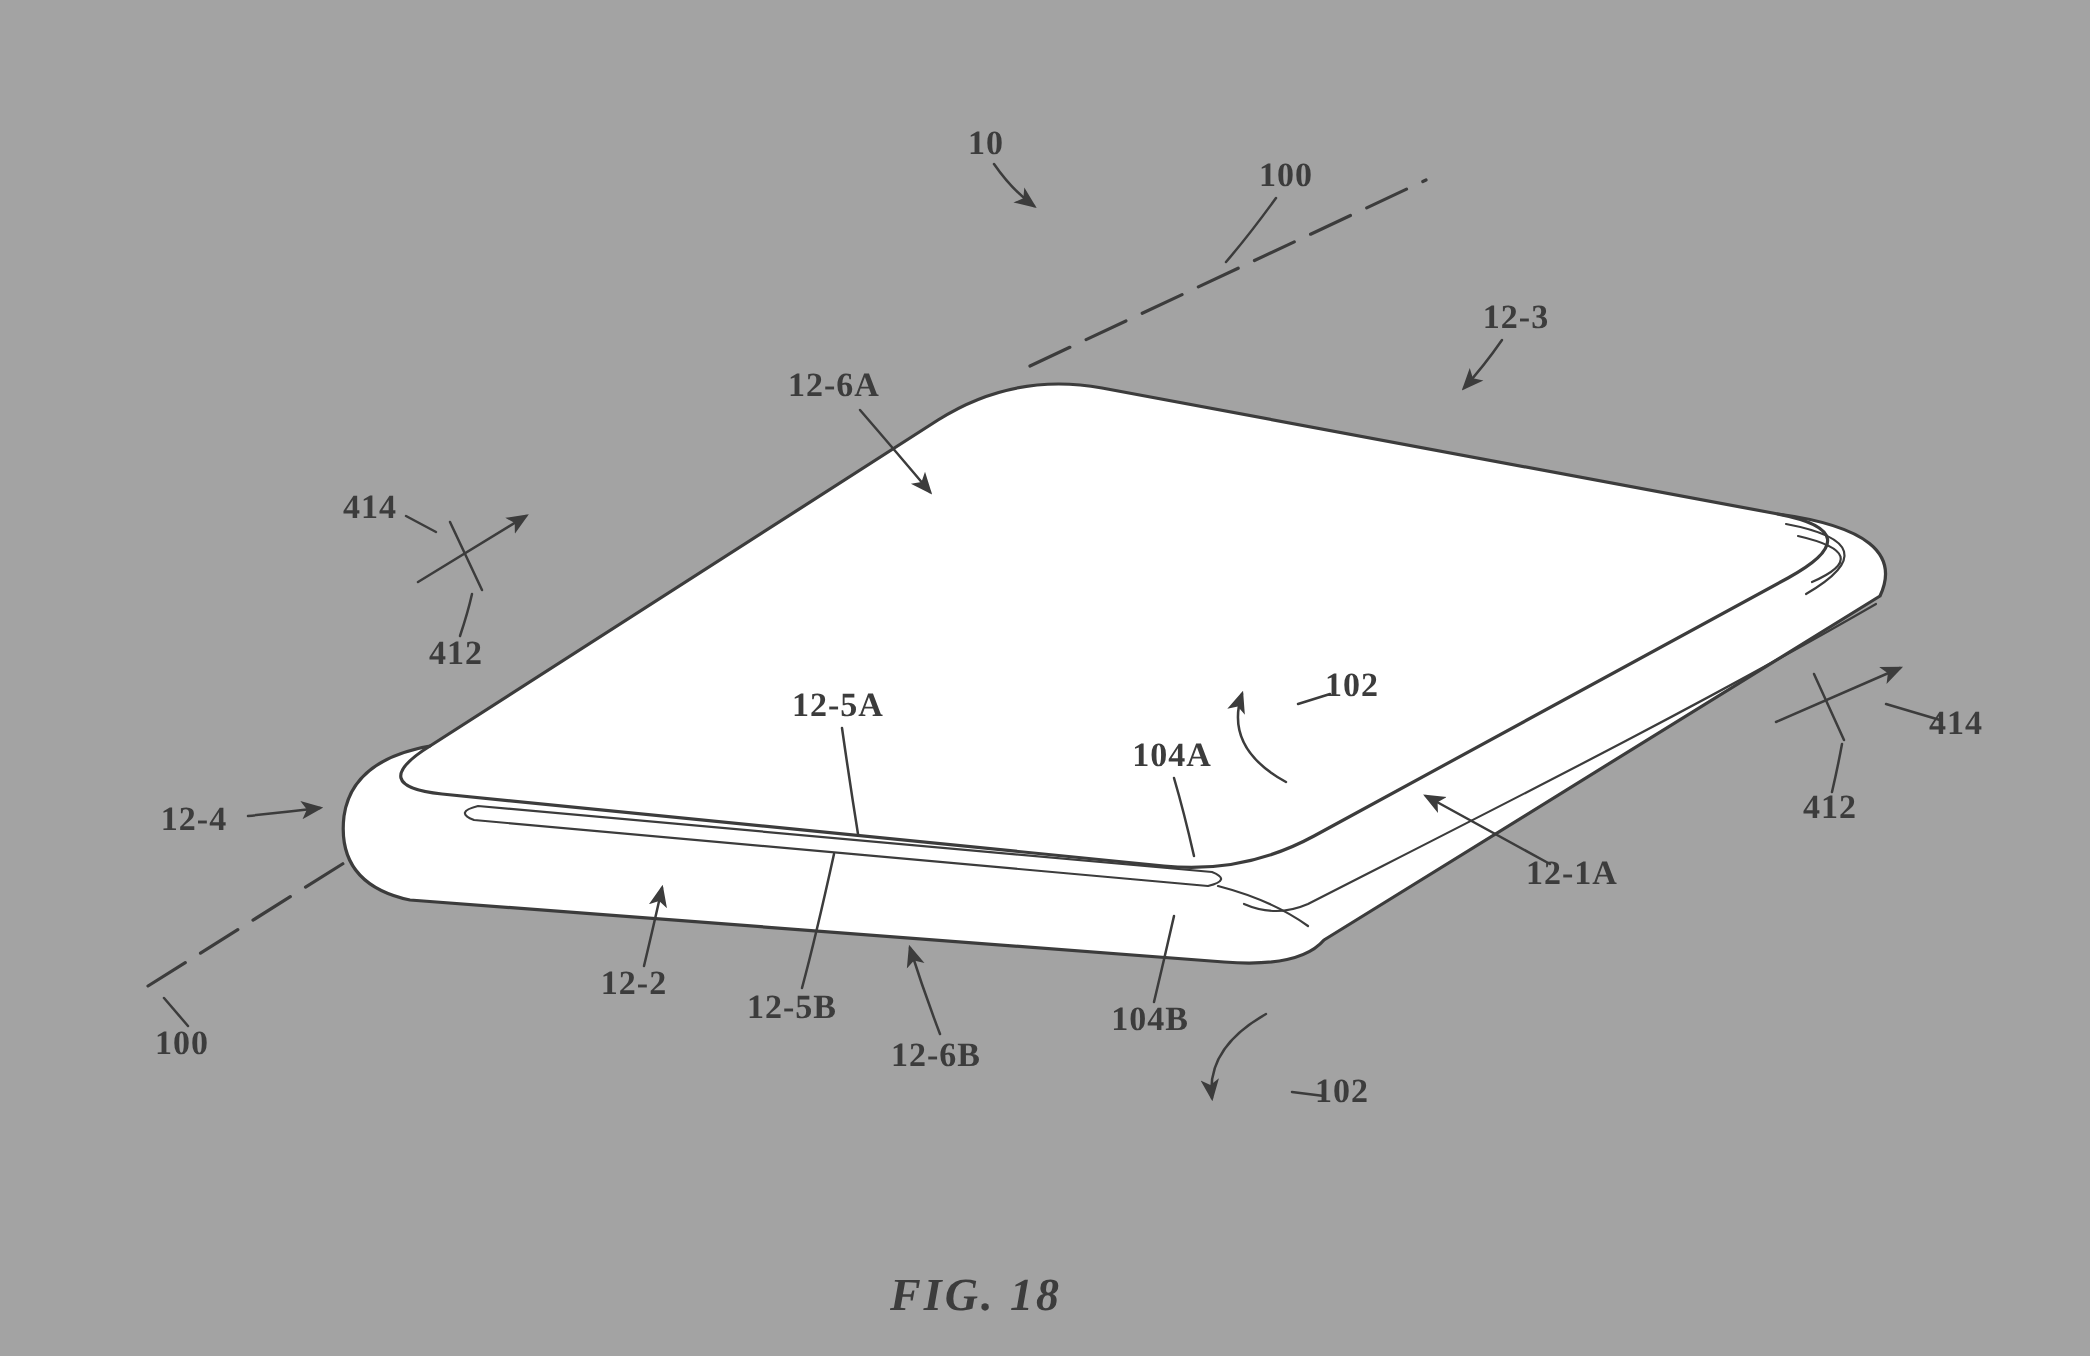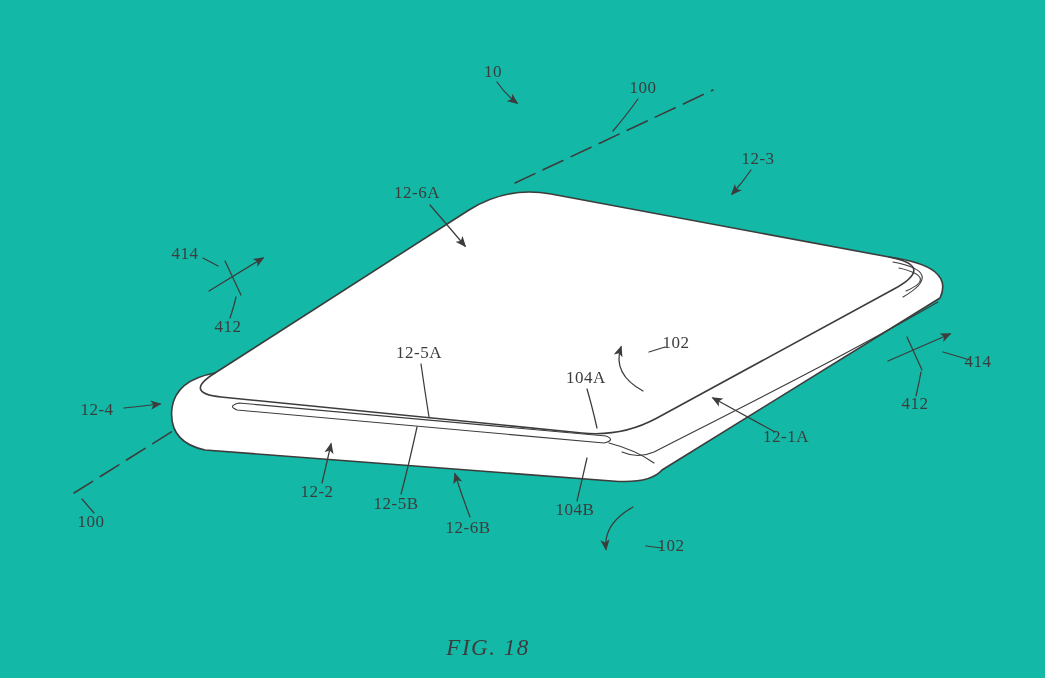--- a/index.html
+++ b/index.html
@@ -5,22 +5,23 @@
   html, body {
     margin: 0;
     padding: 0;
     background: #ffffff;
     font-family: "Liberation Serif", serif;
   }
   .fig-root {
     position: relative;
     width: 1045px;
     height: 678px;
-    background: #14b8a6;
+    background: #a3a3a3;
     overflow: hidden;
+    font-weight: bold;
   }
   svg { display: block; }
   svg text {
     font-family: "Liberation Serif", serif;
     font-size: 17px;
     fill: #3c3c3c;
     letter-spacing: 0.5px;
   }
   svg text.caption {
     font-size: 23px;

